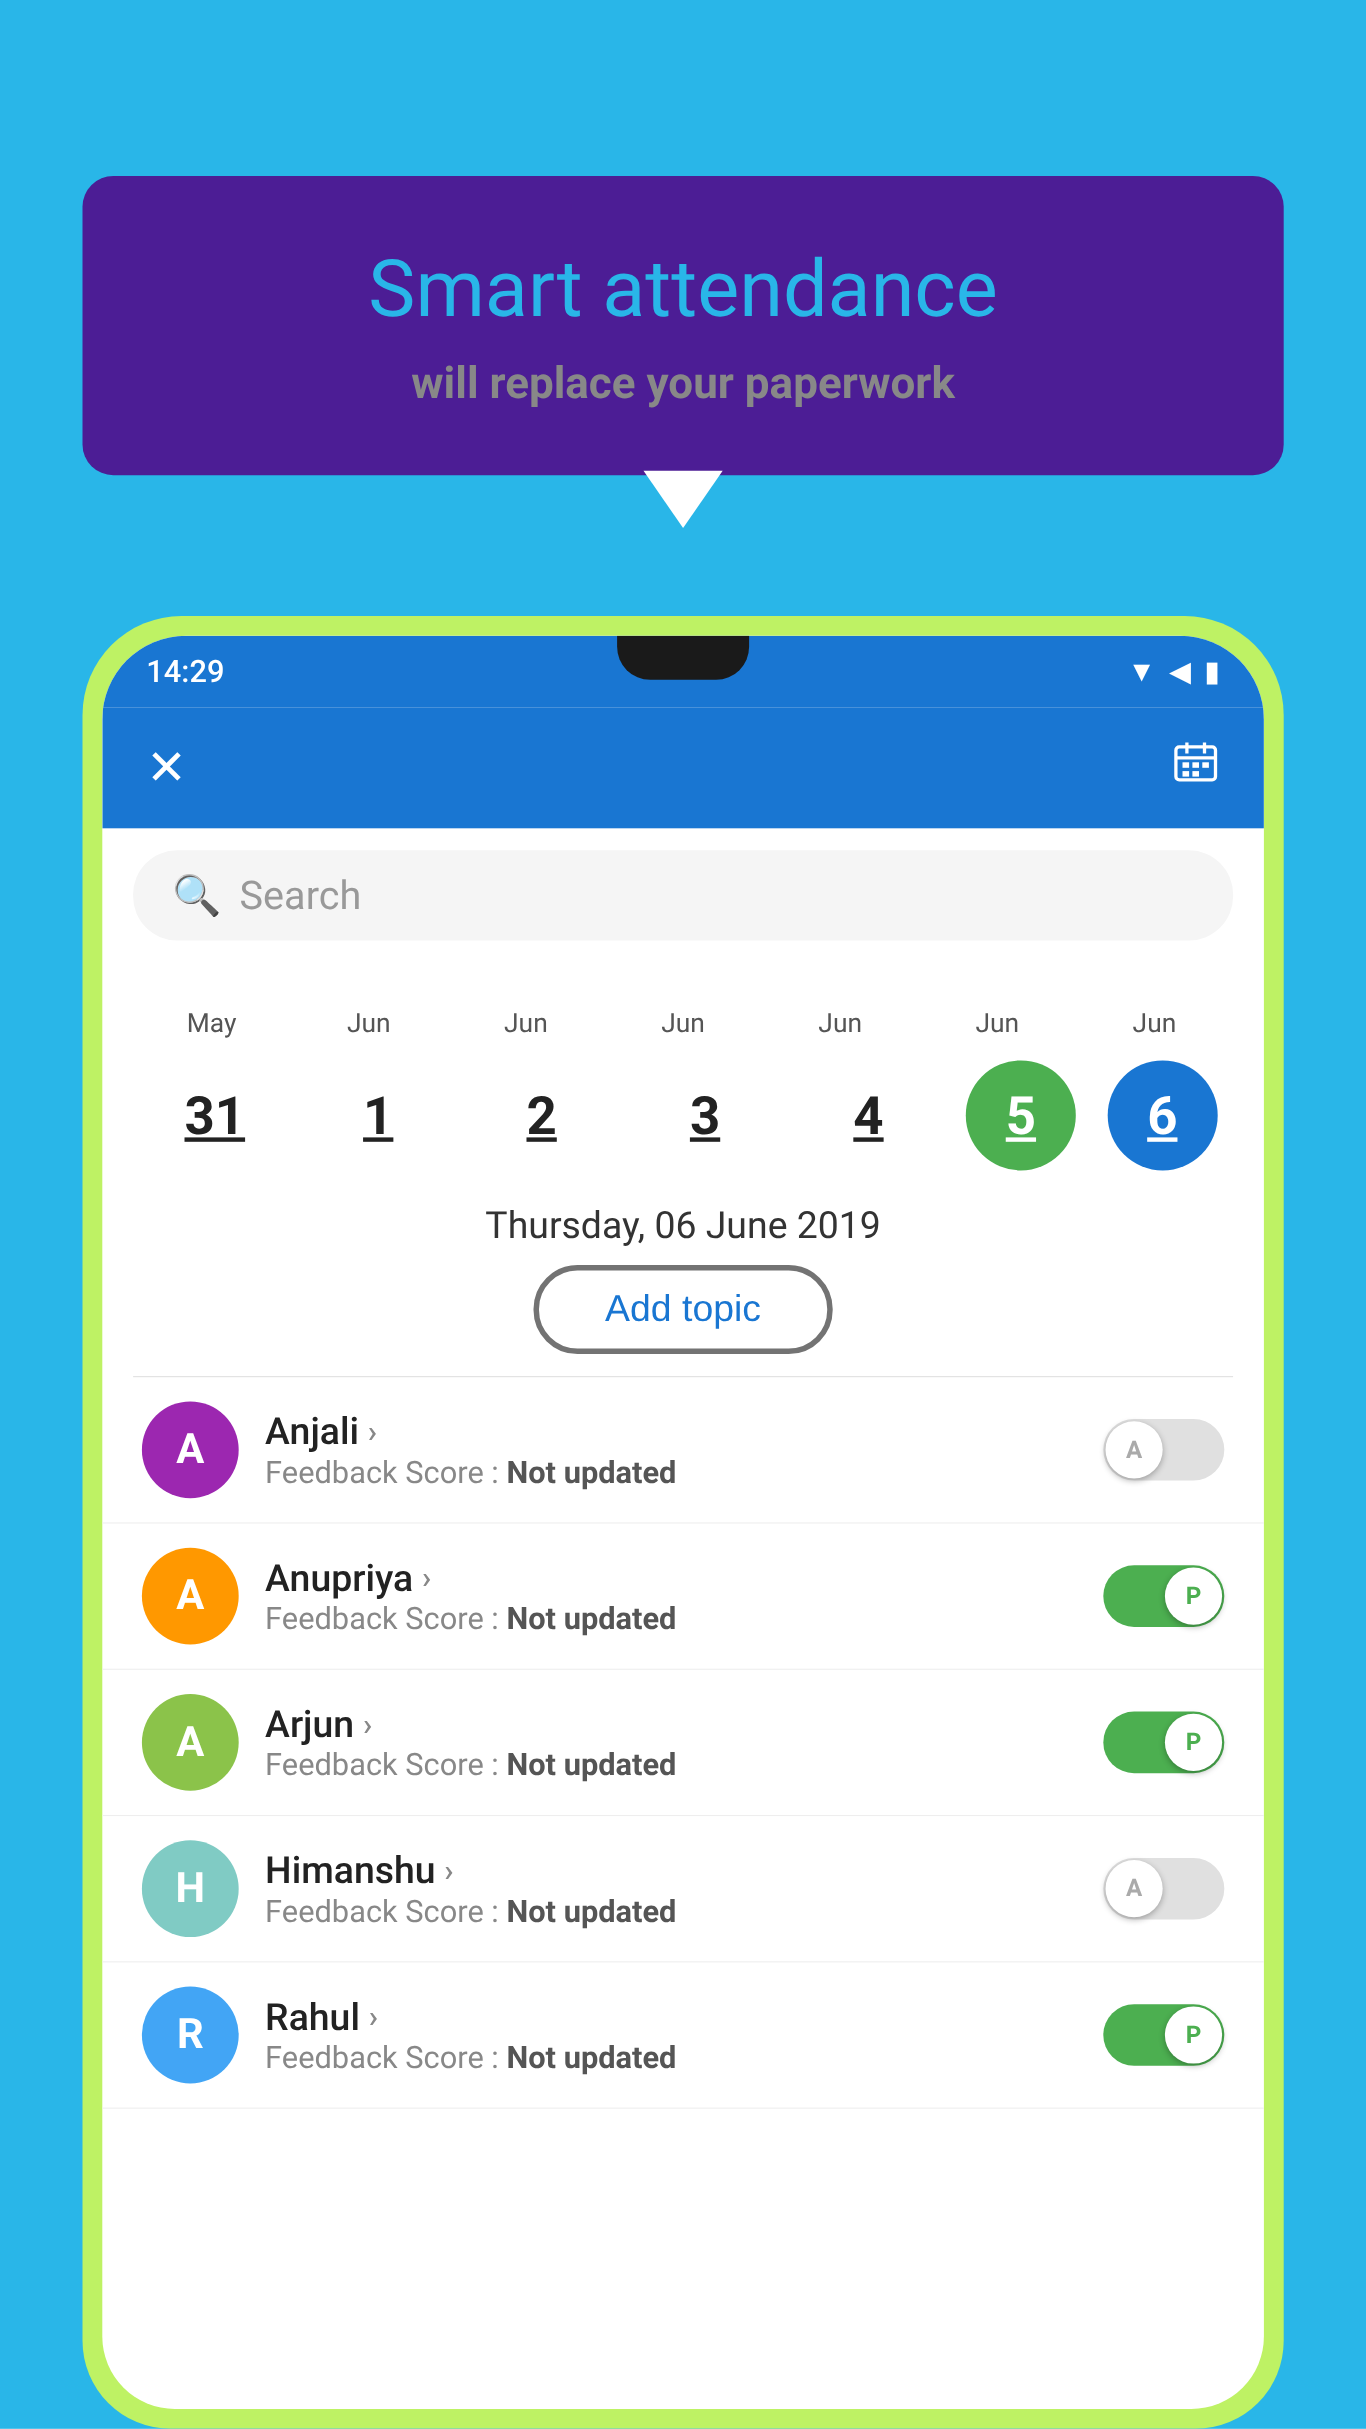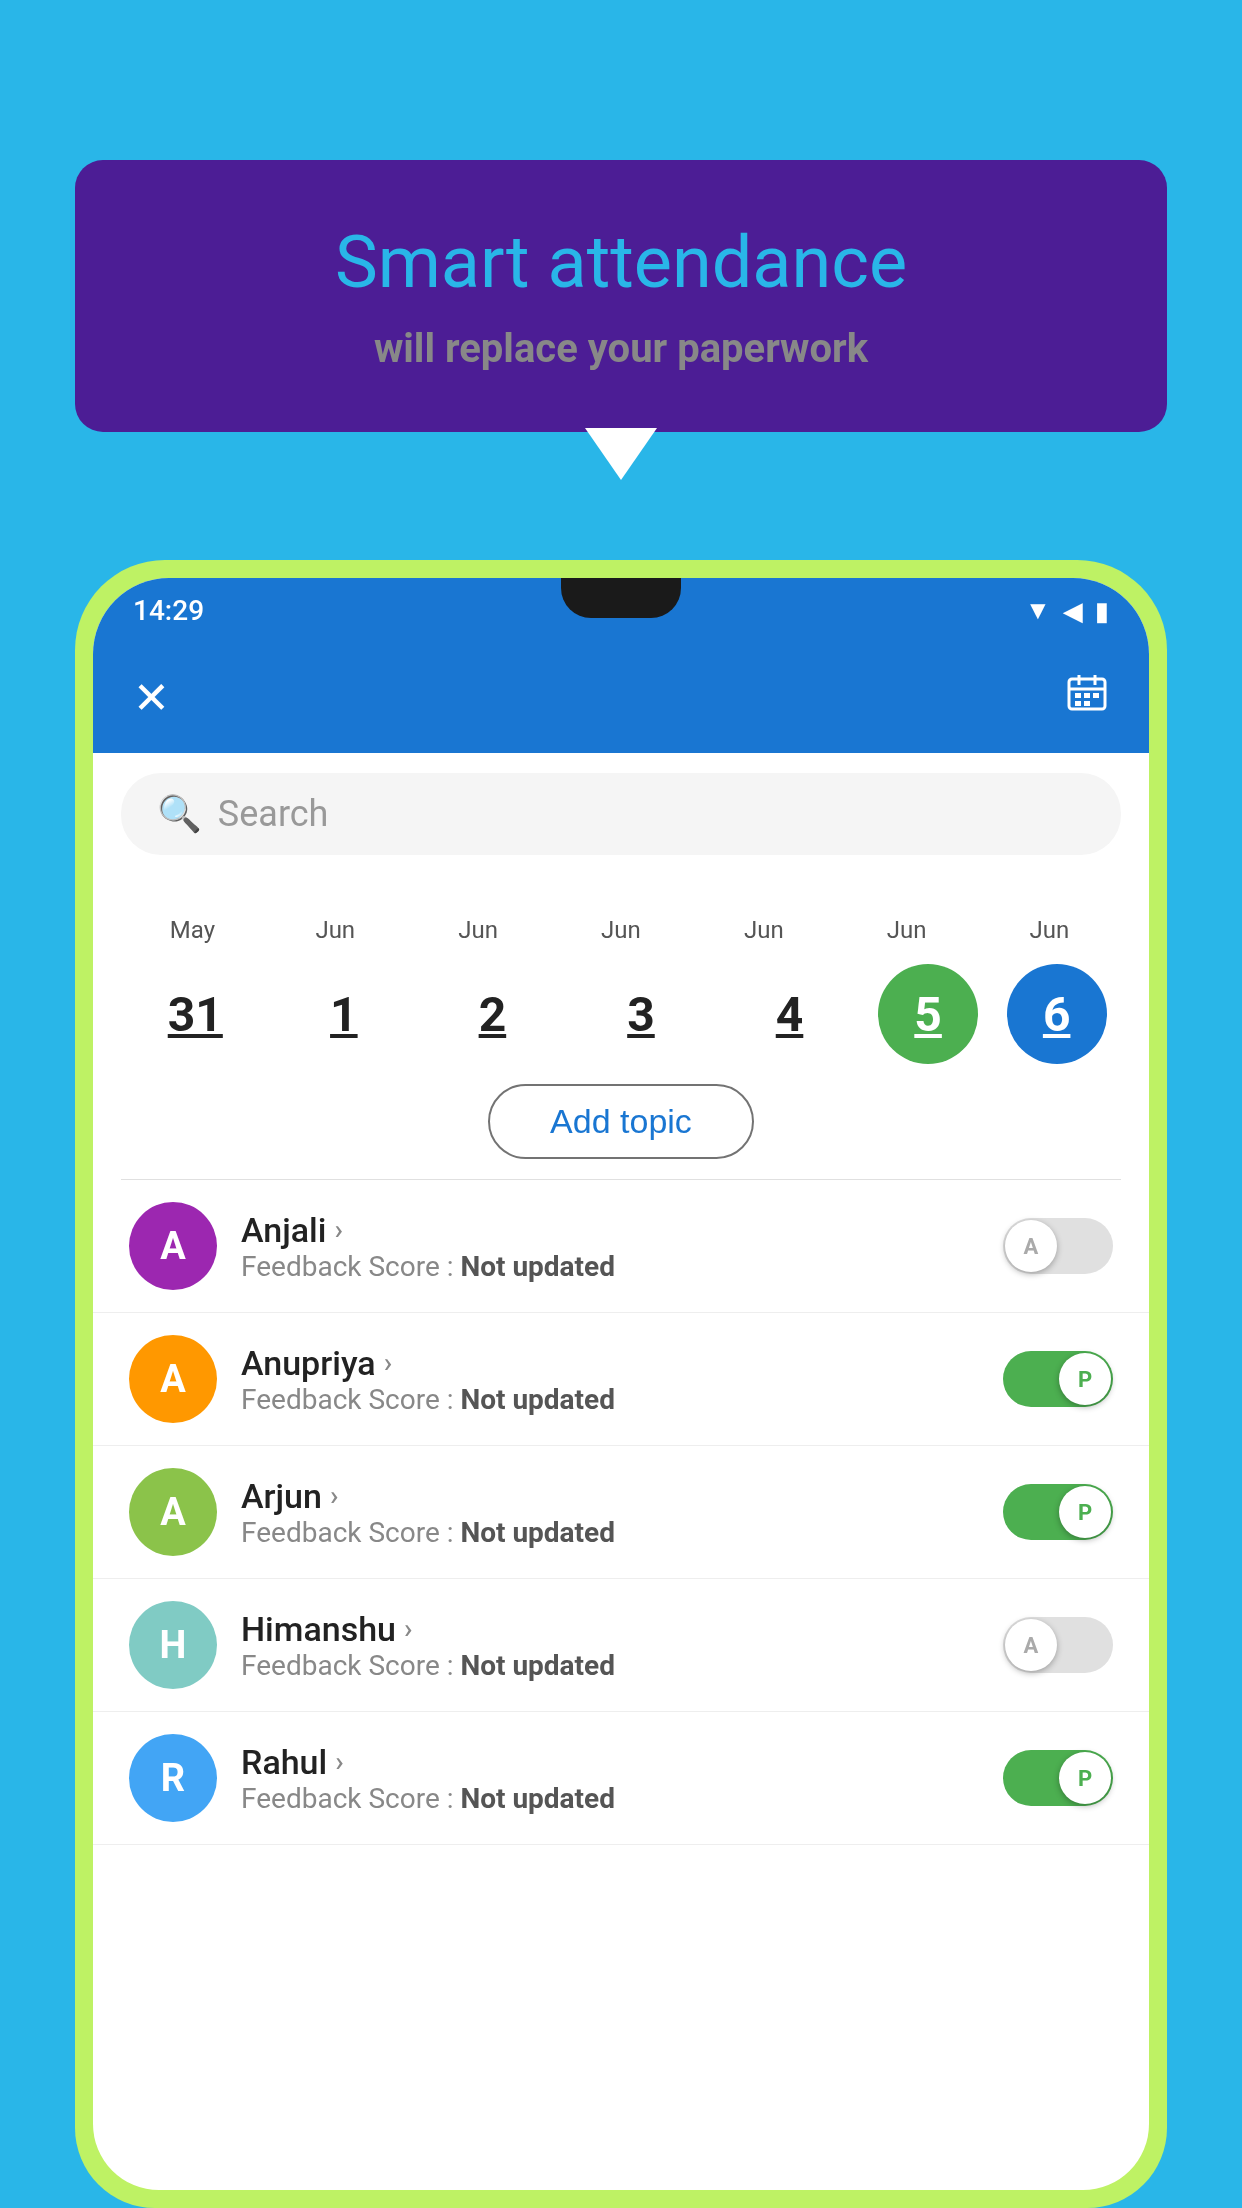--- a/index.html
+++ b/index.html
@@ -213,21 +213,21 @@
       text-align: center;
       font-size: 34px;
       color: #333;
       padding: 10px 0 16px;
     }
 
     
     .add-topic-btn {
       display: block;
       margin: 0 auto 20px;
-      border: 2px solid #737373;
+      border: 5px solid #737373;
       background: white;
       color: #1976d2;
       border-radius: 40px;
       padding: 16px 60px;
       font-size: 34px;
       cursor: pointer;
       width: fit-content;
     }
 
     
@@ -413,20 +413,21 @@
     <div class="calendar-dates-row">
       <div class="calendar-date">31</div>
       <div class="calendar-date">1</div>
       <div class="calendar-date">2</div>
       <div class="calendar-date">3</div>
       <div class="calendar-date">4</div>
       <div class="calendar-date today">5</div>
       <div class="calendar-date selected">6</div>
     </div>
 
+    <div class="selected-date-info">Thursday, 06 June 2019</div>
 
     <button class="add-topic-btn">Add topic</button>
 
 
     <div class="divider"></div>
 
     <div id="students-container">
         <div class="student-row">
     <div class="student-avatar avatar-purple">A</div>
     <div class="student-info">

